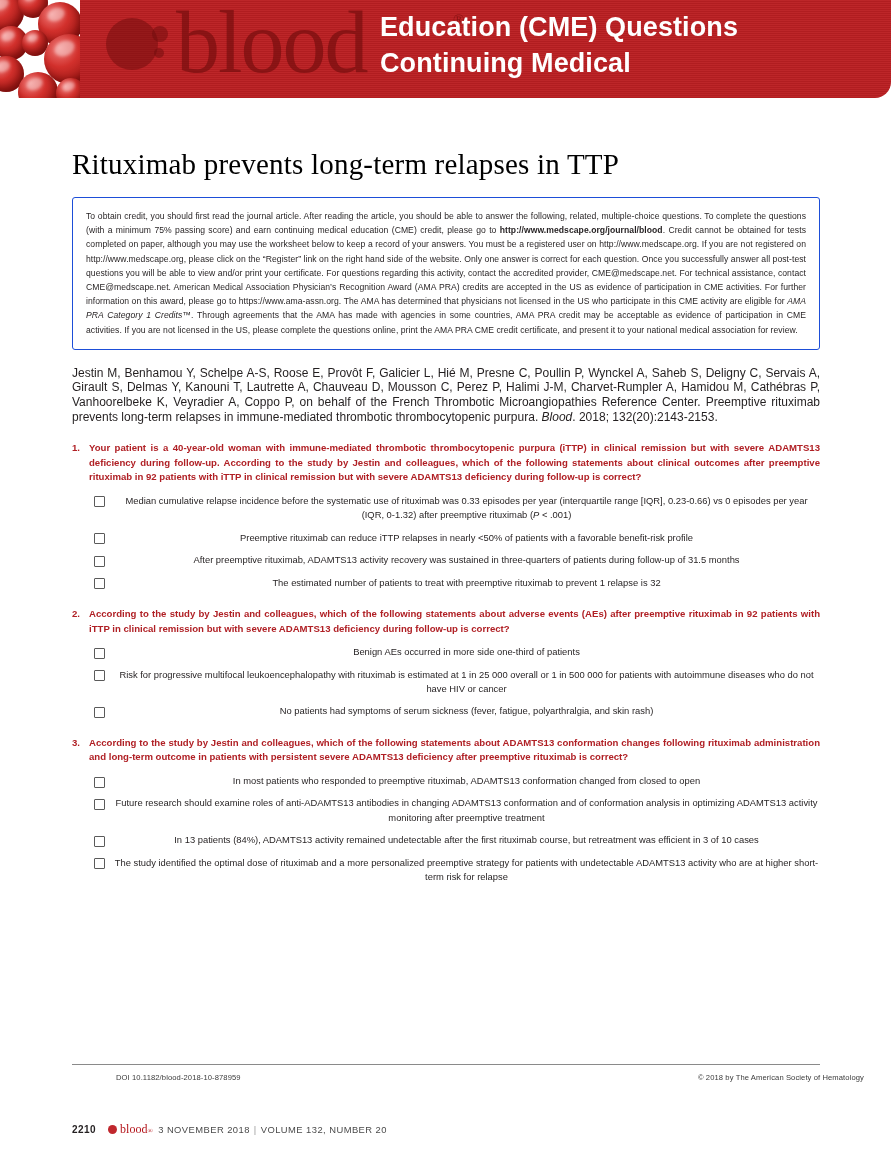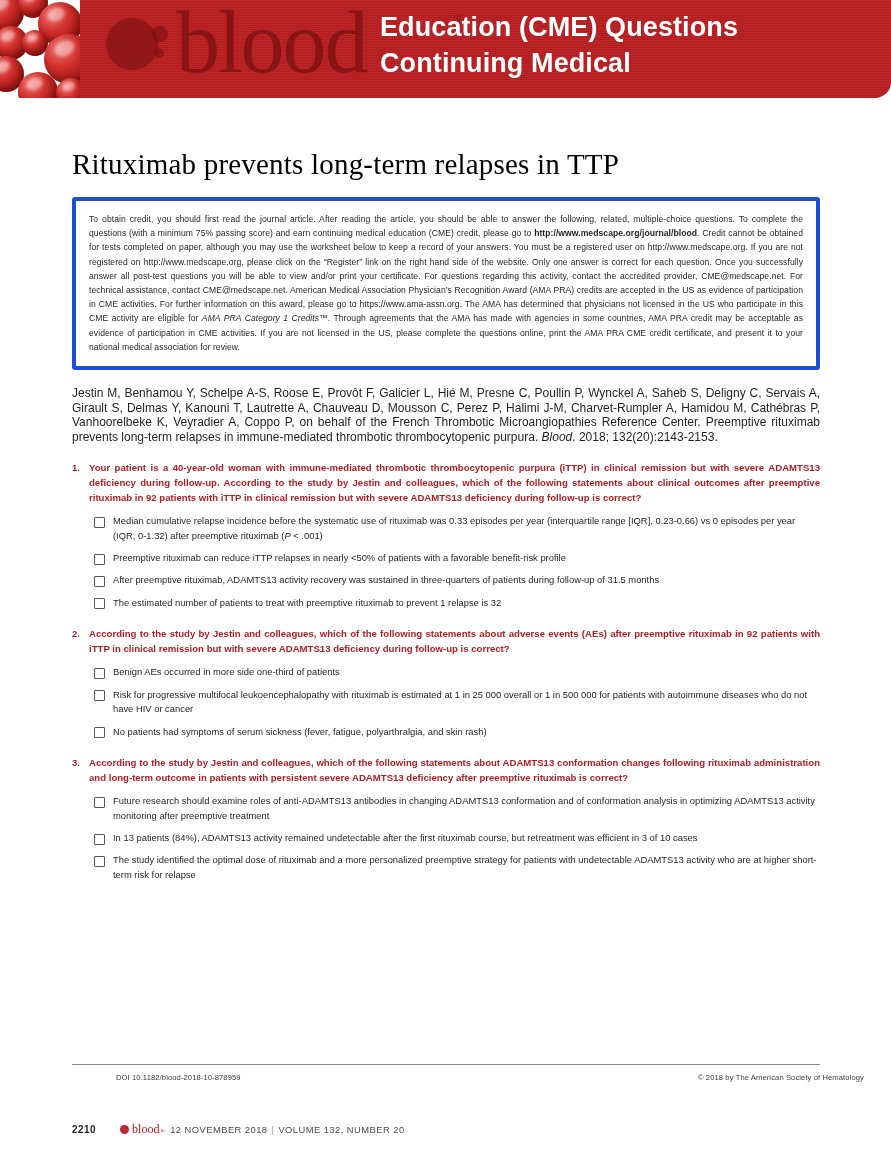--- a/index.html
+++ b/index.html
@@ -127,21 +127,21 @@
     font-size: 29px;
     font-weight: normal;
     color: #000000;
     margin: 49px 0 0 0;
     letter-spacing: .2px;
     line-height: 34px;
   }
 
   .disclaimer {
     margin-top: 16px;
-    border: 4px solid #1d4ed8;
+    border: 1px solid #1d4ed8;
     border-radius: 3px;
     padding: 11px 13px 12px 13px;
     font-size: 8.6px;
     line-height: 14.2px;
     text-align: justify;
     color: #231f20;
     letter-spacing: .05px;
   }
   .disclaimer b { font-weight: bold; }
   .disclaimer i { font-style: italic; }
@@ -190,20 +190,21 @@
     width: 9px;
     height: 9px;
     border: 1px solid #5a5a5a;
     margin-top: 2.5px;
     margin-right: 8px;
     background: #fff;
     border-radius: 1px;
   }
   .opt-text {
     flex: 1 1 auto;
+    text-align: center;
   }
   .opt-text i { font-style: italic; }
 
   
   .footer-rule {
     position: absolute;
     left: 72px;
     top: 1064px;
     width: 748px;
     height: 1px;
@@ -229,21 +230,21 @@
     display: flex;
     align-items: baseline;
     font-size: 9.4px;
     color: #4a4a4a;
     letter-spacing: .45px;
   }
   .page-num {
     font-weight: bold;
     font-size: 10px;
     color: #231f20;
-    margin-right: 24px;
+    margin-right: 12px;
   }
   .foot-logo {
     display: inline-flex;
     align-items: baseline;
     margin-right: 5px;
   }
   .foot-drop {
     width: 9px; height: 9px;
     border-radius: 50%;
     background: #c0272d;
@@ -354,20 +355,24 @@
       </div>
     </div>
   </div>
 
   <div class="question-block">
     <div class="question">
       <div class="q-num">3.</div>
       <div class="q-text">According to the study by Jestin and colleagues, which of the following statements about ADAMTS13 conformation changes following rituximab administration and long-term outcome in patients with persistent severe ADAMTS13 deficiency after preemptive rituximab is correct?</div>
     </div>
     <div class="options">
+      <div class="option">
+        <div class="checkbox"></div>
+        <div class="opt-text">In most patients who responded to preemptive rituximab, ADAMTS13 conformation changed from closed to open</div>
+      </div>
       <div class="option">
         <div class="checkbox"></div>
         <div class="opt-text">Future research should examine roles of anti-ADAMTS13 antibodies in changing ADAMTS13 conformation and of conformation analysis in optimizing ADAMTS13 activity monitoring after preemptive treatment</div>
       </div>
       <div class="option">
         <div class="checkbox"></div>
         <div class="opt-text">In 13 patients (84%), ADAMTS13 activity remained undetectable after the first rituximab course, but retreatment was efficient in 3 of 10 cases</div>
       </div>
       <div class="option">
         <div class="checkbox"></div>
@@ -383,16 +388,16 @@
   <span>DOI 10.1182/blood-2018-10-878959</span>
   <span>© 2018 by The American Society of Hematology</span>
 </div>
 <div class="page-foot">
   <span class="page-num">2210</span>
   <span class="foot-logo">
     <span class="foot-drop"></span>
     <span class="foot-blood">blood</span>
       <span class="foot-reg">®</span>
   </span>
-  <span>12 NOVEMBER 2018</span>
+  <span>3 NOVEMBER 2018</span>
   <span class="foot-sep">|</span>
   <span>VOLUME 132, NUMBER 20</span>
 </div>
 
 </body></html>

